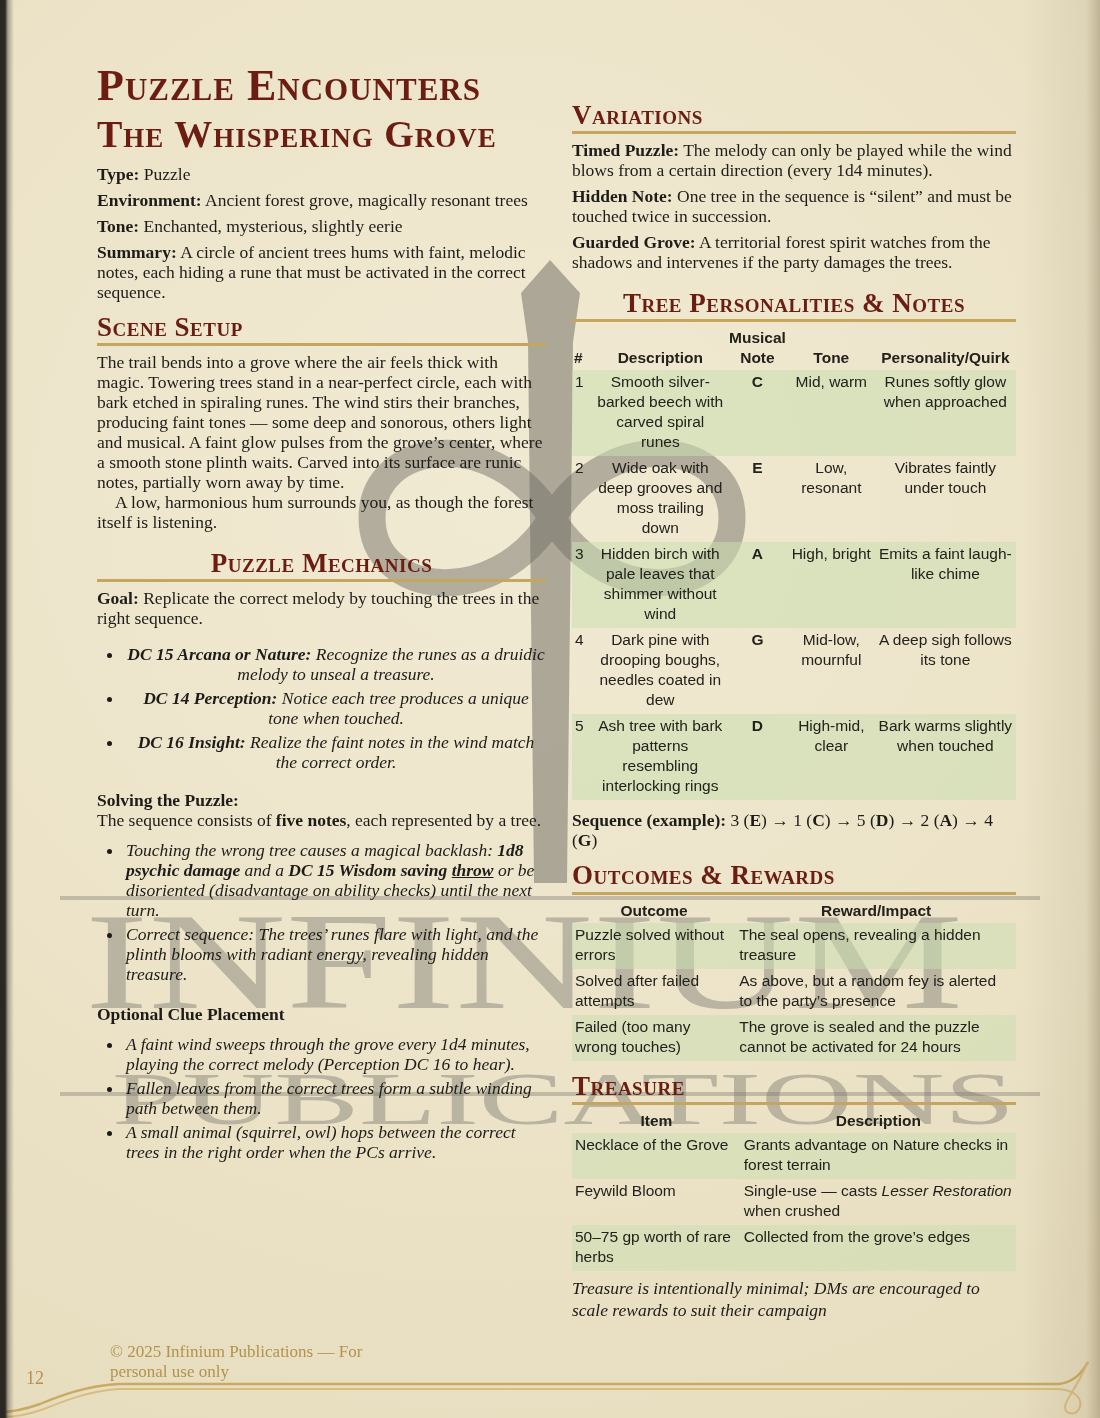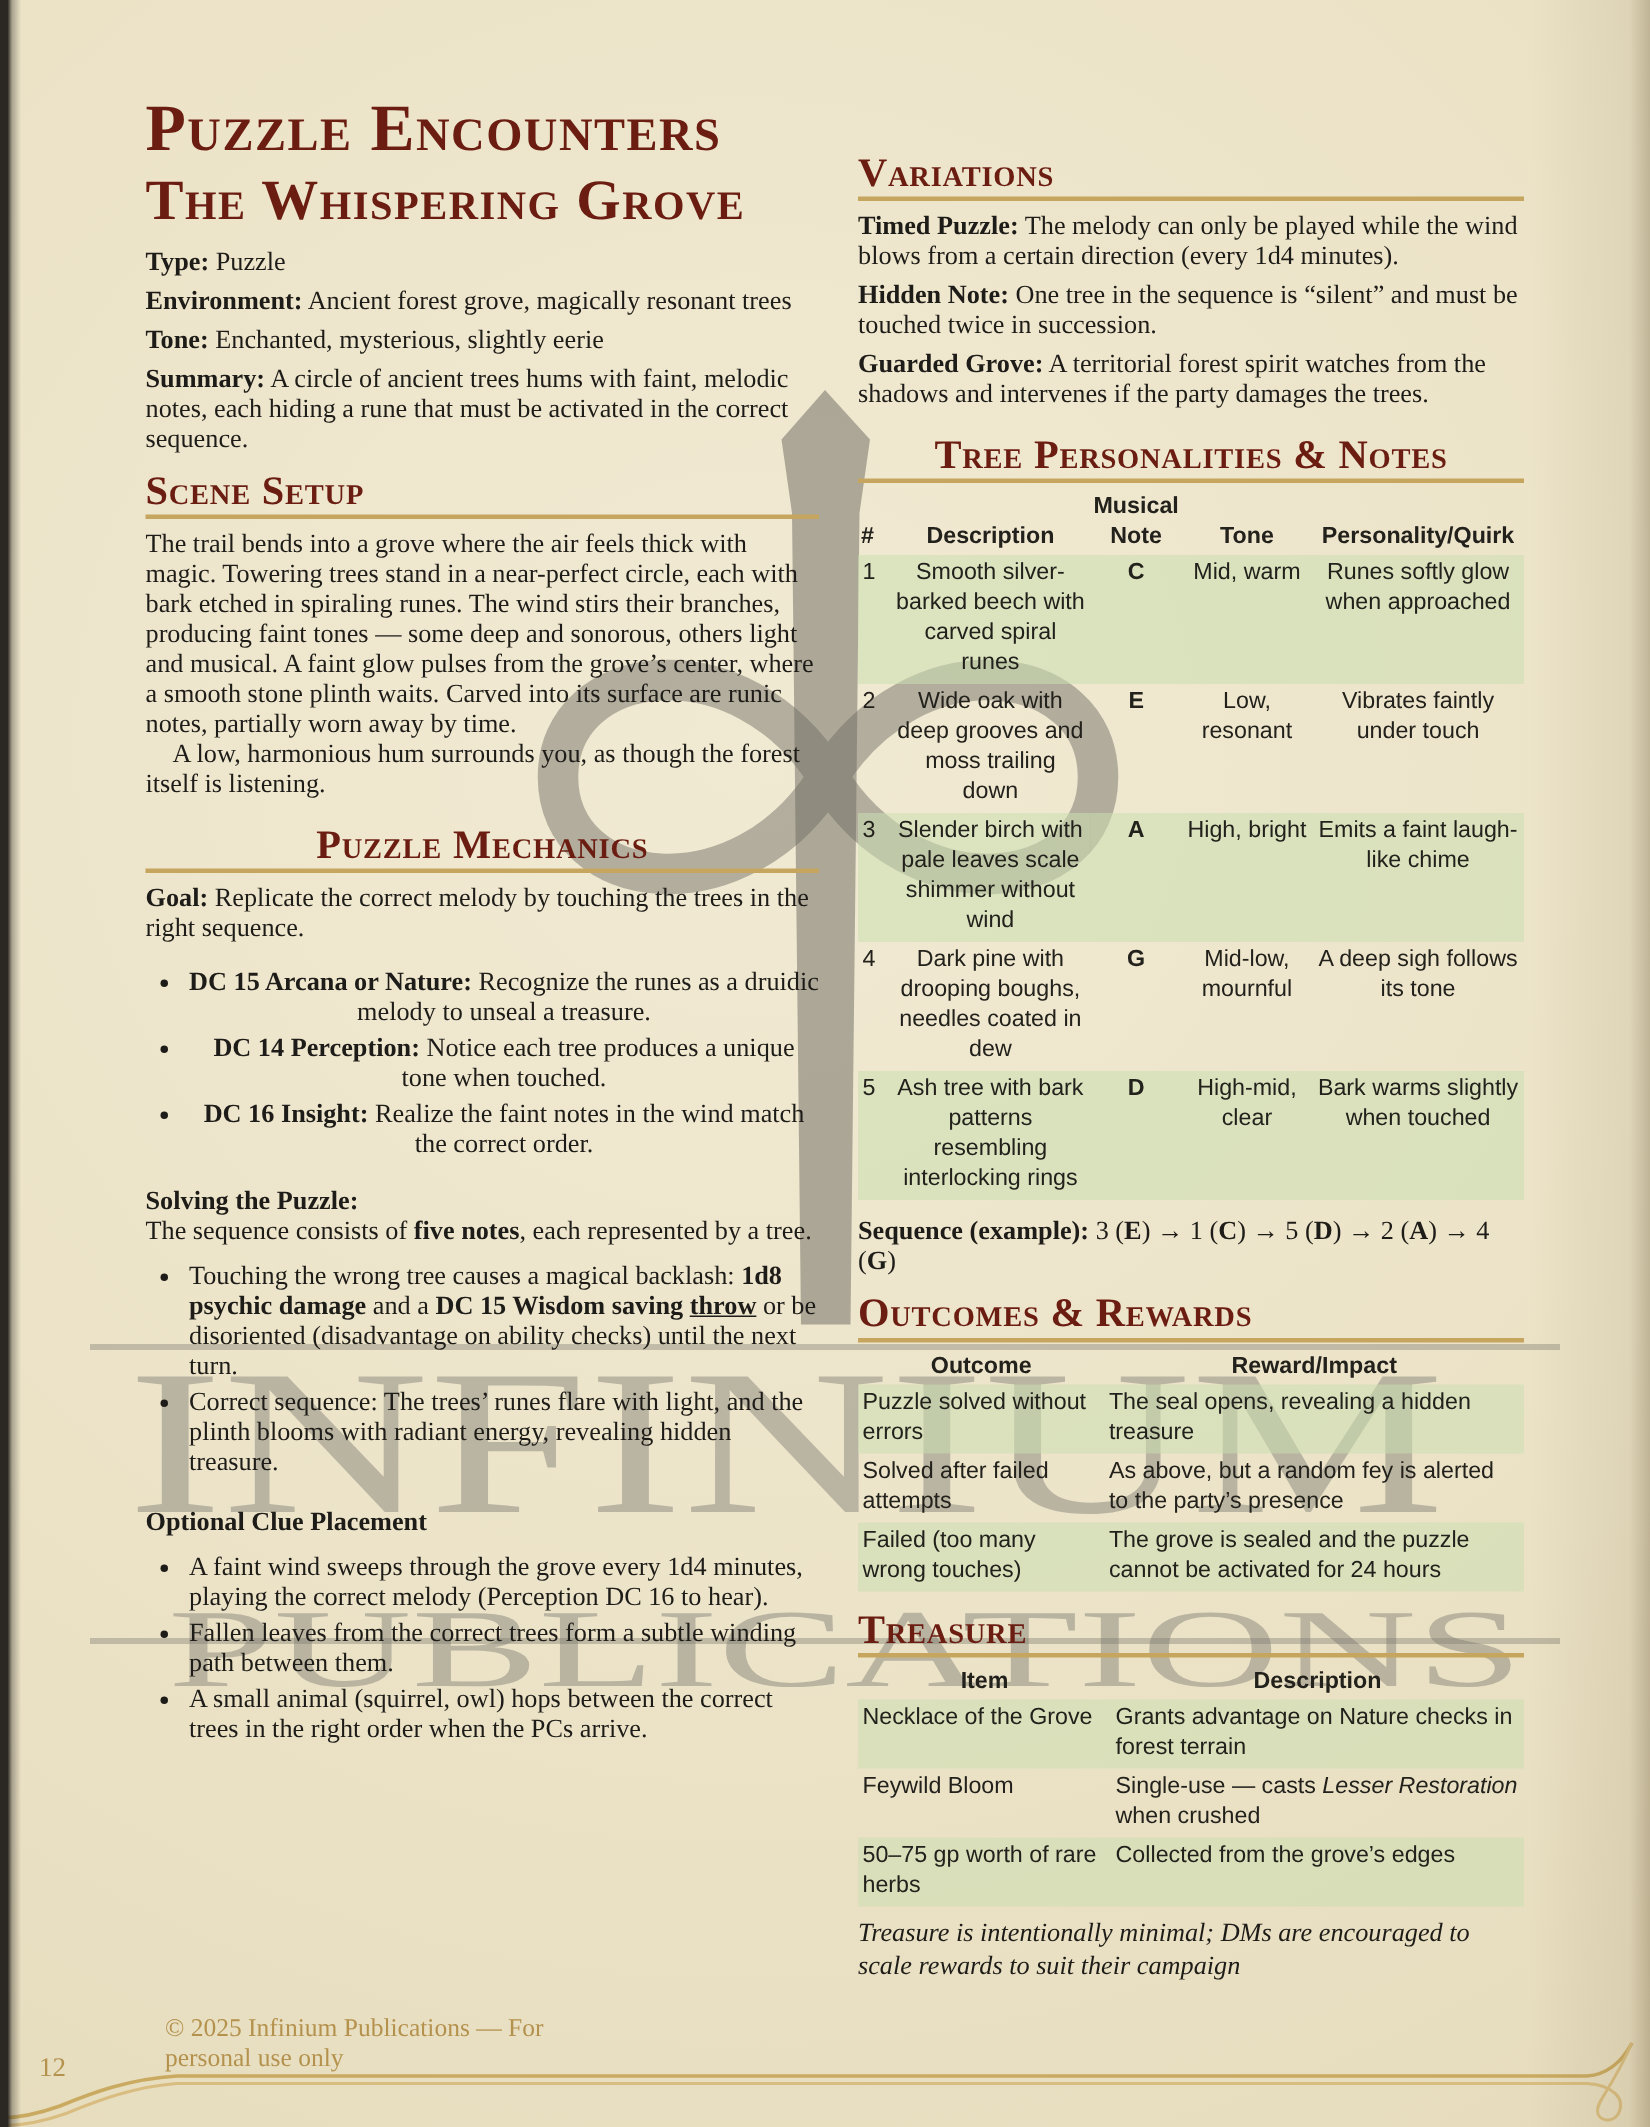--- a/index.html
+++ b/index.html
@@ -29,21 +29,21 @@
 
   h1,h2,h3,p,ul{margin:0;padding:0;}
   .h1{font-size:44px;line-height:1.0;font-weight:700;color:var(--maroon);font-variant:small-caps;letter-spacing:1px;}
   .h2{font-size:38px;line-height:1.02;font-weight:700;color:var(--maroon);font-variant:small-caps;letter-spacing:1px;margin-top:7px;}
   .h3{font-size:27px;line-height:1.12;font-weight:700;color:var(--maroon);font-variant:small-caps;letter-spacing:.5px;
       border-bottom:3px solid var(--gold);padding-bottom:1px;}
   .p{font-size:17.5px;line-height:20px;}
   .mt6{margin-top:6px;} .mt10{margin-top:10px;} .mt14{margin-top:10px;} .mt16{margin-top:16px;text-align:center;} .mt18{margin-top:18px;} .mt20{margin-top:20px;}
   .indent{text-indent:18px;}
   .lead{font-weight:700;}
-  ul{list-style:disc outside;margin-left:27px;}
+  ul{list-style:disc outside;margin-left:27px;font-style:italic;}
   li{font-size:17.5px;line-height:20px;margin-bottom:4px;padding-left:2px;}
 
   table{width:100%;border-collapse:collapse;font-family:"Liberation Sans", sans-serif;font-size:15.5px;line-height:20px;color:#23211c;}
   th{font-weight:700;text-align:center;vertical-align:bottom;padding:0 2px 2px;white-space:pre-line;}
   td{vertical-align:top;padding:2px 3px 4px;}
   tr.green{background:var(--green);}
   .t-tree td{text-align:center;}
   .t-tree .c-num{width:5%;text-align:left;}
   .t-tree .c-desc{width:31%;}
   .t-tree .c-note{width:12%;font-weight:700;}
@@ -144,21 +144,21 @@
         </tr>
         <tr>
           <td class="c-num">2</td>
           <td class="c-desc">Wide oak with deep grooves and moss trailing down</td>
           <td class="c-note">E</td>
           <td class="c-tone">Low, resonant</td>
           <td class="c-quirk">Vibrates faintly under touch</td>
         </tr>
         <tr class="green">
           <td class="c-num">3</td>
-          <td class="c-desc">Slender birch with pale leaves scale shimmer without wind</td>
+          <td class="c-desc">Hidden birch with pale leaves that shimmer without wind</td>
           <td class="c-note">A</td>
           <td class="c-tone">High, bright</td>
           <td class="c-quirk">Emits a faint laugh-like chime</td>
         </tr>
         <tr>
           <td class="c-num">4</td>
           <td class="c-desc">Dark pine with drooping boughs, needles coated in dew</td>
           <td class="c-note">G</td>
           <td class="c-tone">Mid-low, mournful</td>
           <td class="c-quirk">A deep sigh follows its tone</td>

